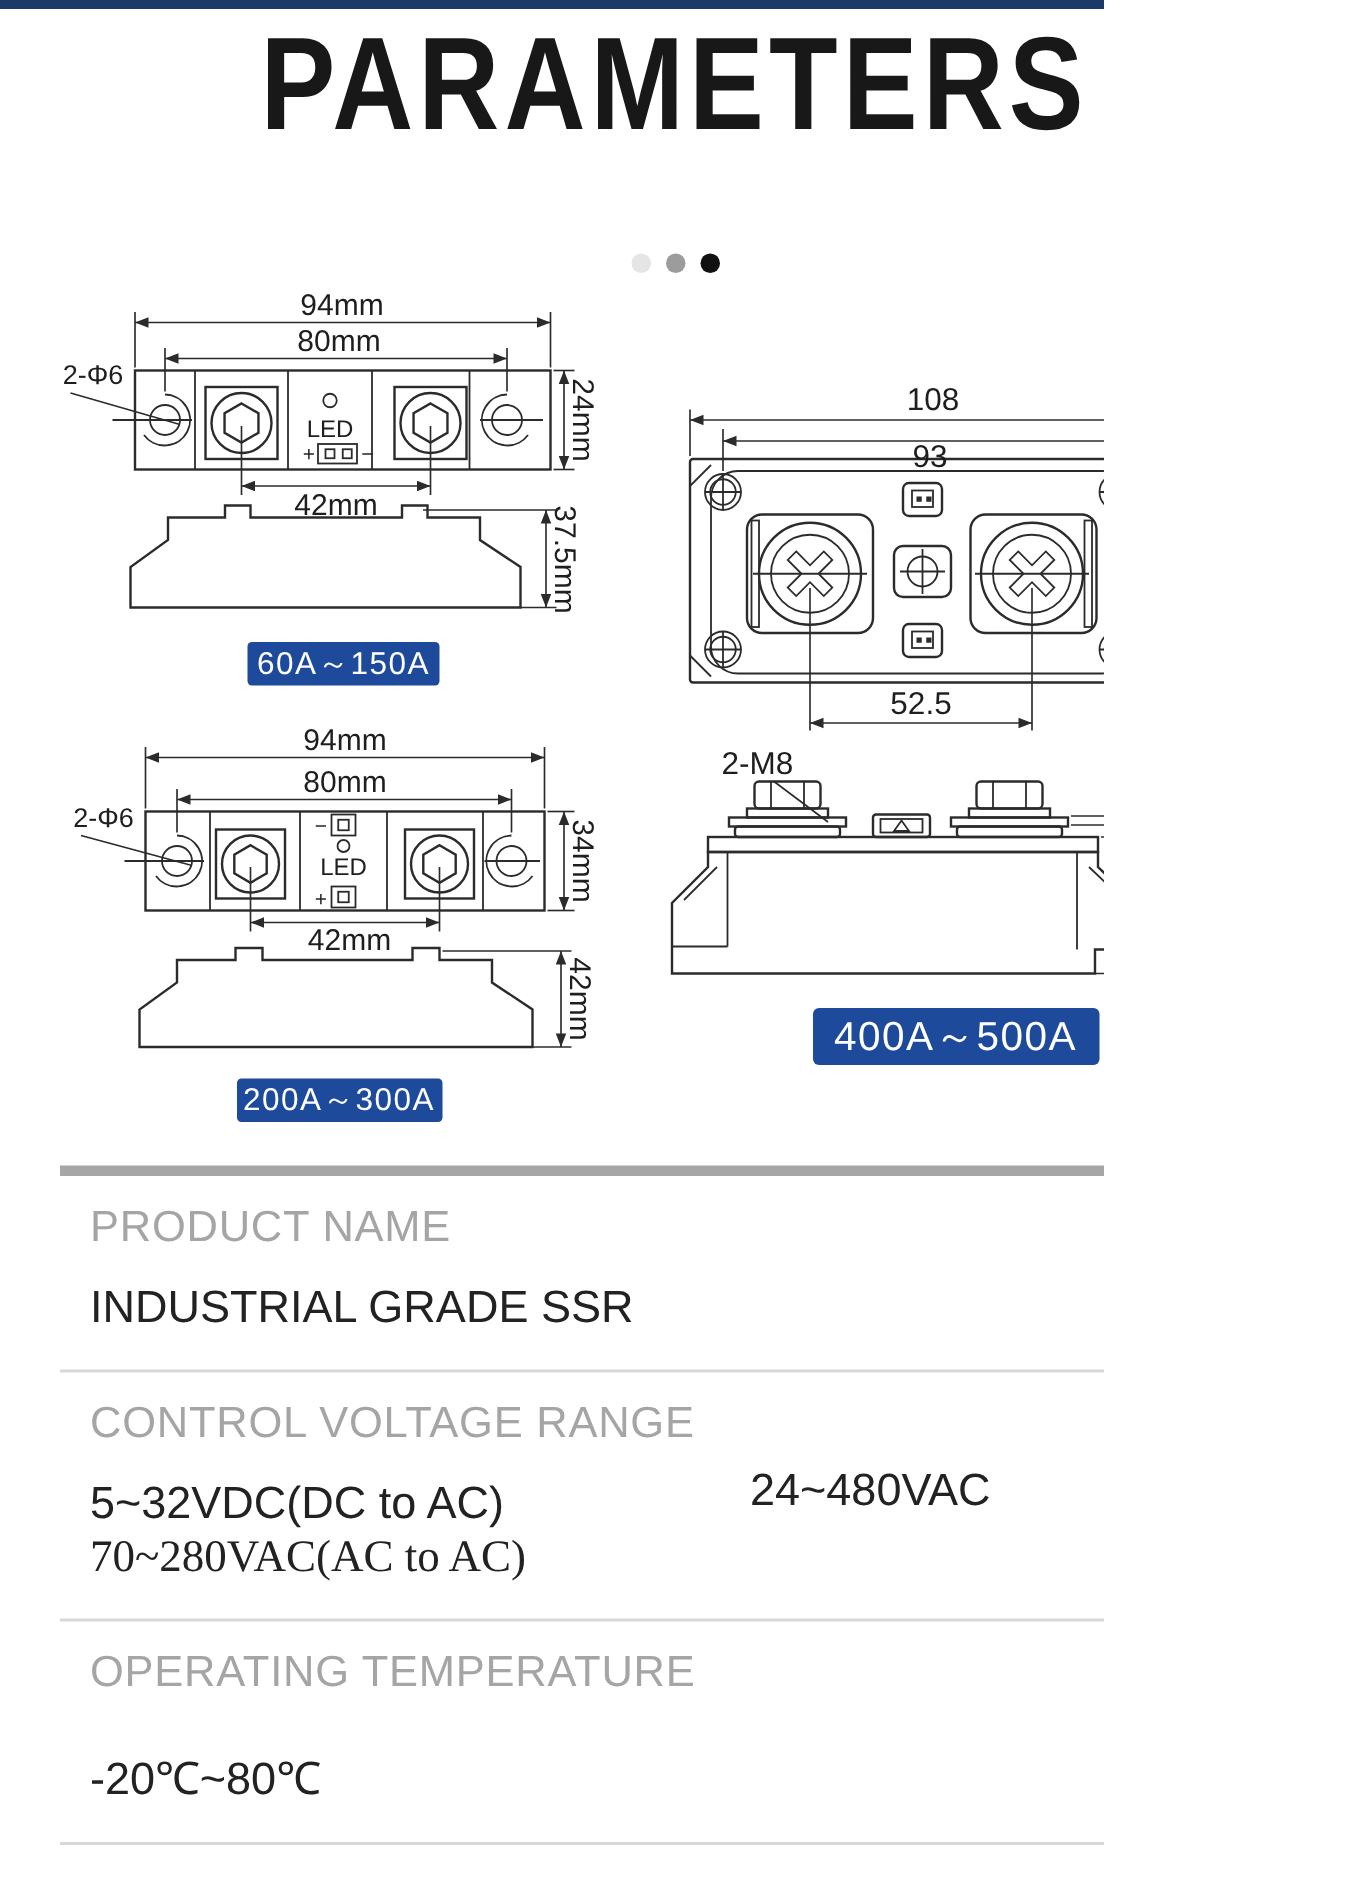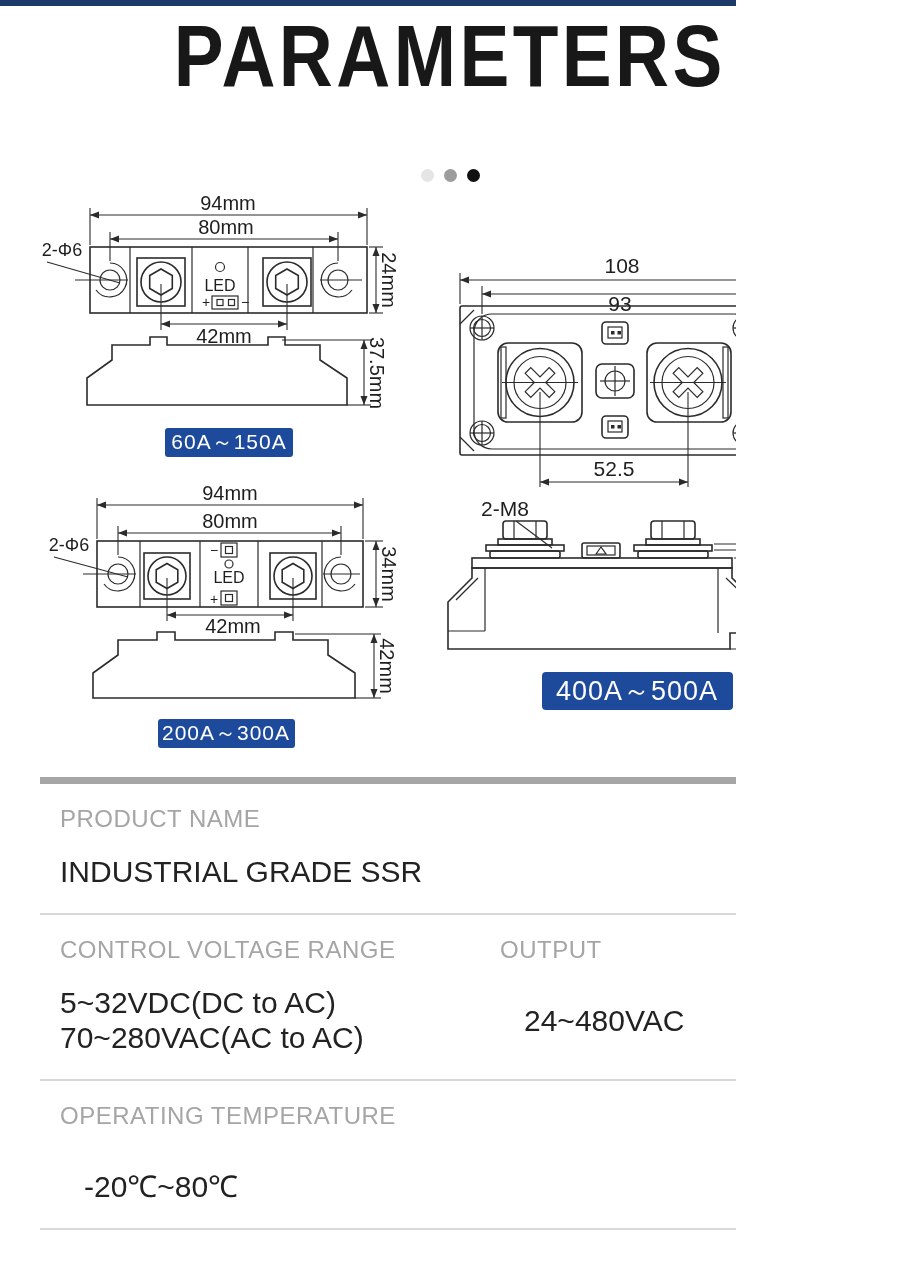--- a/index.html
+++ b/index.html
@@ -22,24 +22,24 @@
   .pin{fill:#2b2b2b;stroke:none;}
   svg text{font-family:"Liberation Sans",sans-serif;fill:#1e1e1e;font-size:20px;}
   .t18{font-size:18px;} .t16{font-size:16px;} .t14{font-size:14px;} .t21{font-size:21px;}
   .badge-text{fill:#ffffff;font-size:21px;letter-spacing:1px;}
   .badge-text-lg{fill:#ffffff;font-size:27px;letter-spacing:1px;}
 
   .spec{position:absolute;top:777px;left:40px;width:820px;}
   .spec-topbar{height:7px;background:#a6a6a6;}
   .spec-row{display:grid;grid-template-columns:440px 1fr;padding:21px 20px 24px 20px;
             border-bottom:2px solid #d8d8d8;}
-  .spec-label{font-size:24px;line-height:27px;color:#a5a5a5;letter-spacing:.5px;}
+  .spec-label{font-size:29px;line-height:27px;color:#a5a5a5;letter-spacing:.5px;}
   .spec-value{font-size:30px;line-height:35px;color:#222222;margin-top:22px;}
-  .spec-value.cont{margin-top:0;}
-  .spec-value.offset{margin-top:40px;margin-left:24px;}
+  .spec-value.cont{margin-top:0;font-family:Liberation Serif, serif;}
+  .spec-value.offset{margin-top:40px;}
 </style>
 </head>
 <body>
 
 <div id="page">
   <div class="topbar"></div>
   <div class="title-wrap">
     <span class="title">PARAMETERS</span>
   </div>
   <div class="dots">
@@ -328,21 +328,20 @@
       </div>
     </div>
 
     <div class="spec-row">
       <div class="cell">
         <div class="spec-label">CONTROL VOLTAGE RANGE</div>
         <div class="spec-value">5~32VDC(DC to AC)</div>
         <div class="spec-value cont">70~280VAC(AC to AC)</div>
       </div>
       <div class="cell">
-        <div class="spec-label">OUTPUT</div>
         <div class="spec-value offset">24~480VAC</div>
       </div>
     </div>
 
     <div class="spec-row">
       <div class="cell">
         <div class="spec-label">OPERATING TEMPERATURE</div>
         <div class="spec-value offset">-20℃~80℃</div>
       </div>
     </div>

